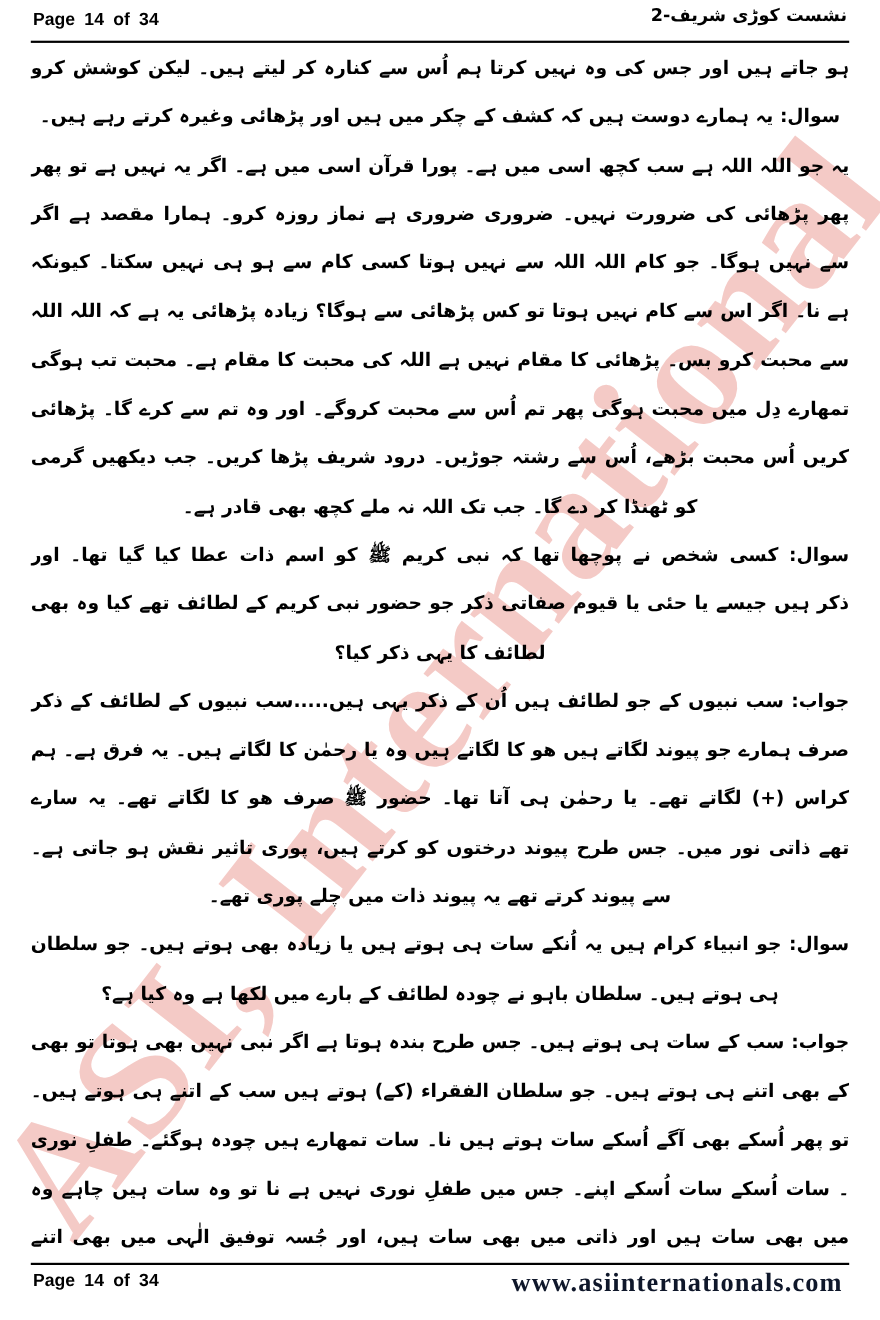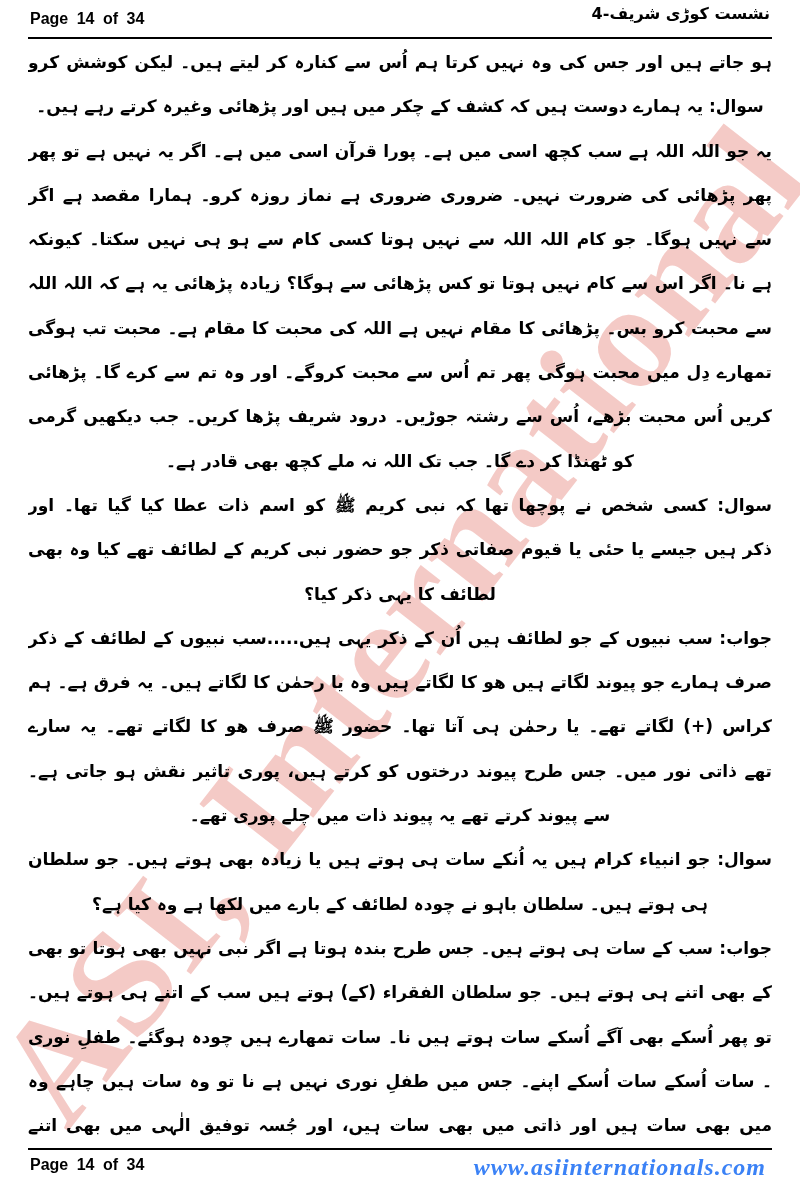--- a/index.html
+++ b/index.html
@@ -56,34 +56,34 @@
   
   .ftr-page{
     position:absolute;top:1156px;left:30px;
     font-family:"Liberation Sans","DejaVu Sans",sans-serif;
     font-weight:bold;font-size:16px;color:#000;z-index:2;
     word-spacing:4px;
   }
   .ftr-url{
     position:absolute;top:1154px;right:34px;
     font-family:"Liberation Serif","DejaVu Serif",serif;
-    font-style:italic;font-weight:bold;
-    font-size:24px;color:#3b82f6;text-decoration:none;z-index:2;
+    font-weight:bold;
+    font-size:24px;color:#0f172a;text-decoration:none;z-index:2;
     letter-spacing:1px;
   }
 </style>
 </head>
 <body>
 
 <div class="page">
 
   <div class="watermark">ASI, International</div>
 
   <div class="hdr-page">Page 14 of 34</div>
-  <div class="hdr-title">نشست کوڑی شریف-4</div>
+  <div class="hdr-title">نشست کوڑی شریف-2</div>
   <div class="rule rule-top"></div>
 
   <div class="bodytext">
     <div class="line">ہو جاتے ہیں اور جس کی وہ نہیں کرتا ہم اُس سے کنارہ کر لیتے ہیں۔ لیکن کوشش کرو منظوری ہو جائے۔ اپنے آپ کو آزماؤ۔</div>
 
     <div class="line red center">سوال: یہ ہمارے دوست ہیں کہ کشف کے چکر میں ہیں اور پڑھائی وغیرہ کرتے رہے ہیں۔</div>
 
     <div class="line">یہ جو اللہ اللہ ہے سب کچھ اسی میں ہے۔ پورا قرآن اسی میں ہے۔ اگر یہ نہیں ہے تو پھر پڑھائی پر گزارہ کرو اگر یہ ہے تو</div>
     <div class="line">پھر پڑھائی کی ضرورت نہیں۔ ضروری ضروری ہے نماز روزہ کرو۔ ہمارا مقصد ہے اگر کشف اللہ اللہ سے نہیں ہوگا تو کسی پڑھائی</div>
     <div class="line">سے نہیں ہوگا۔ جو کام اللہ اللہ سے نہیں ہوتا کسی کام سے ہو ہی نہیں سکتا۔ کیونکہ اللہ اللہ سب پر قادر ہے۔ اسم اللہ ہر چیز پر قادر</div>

